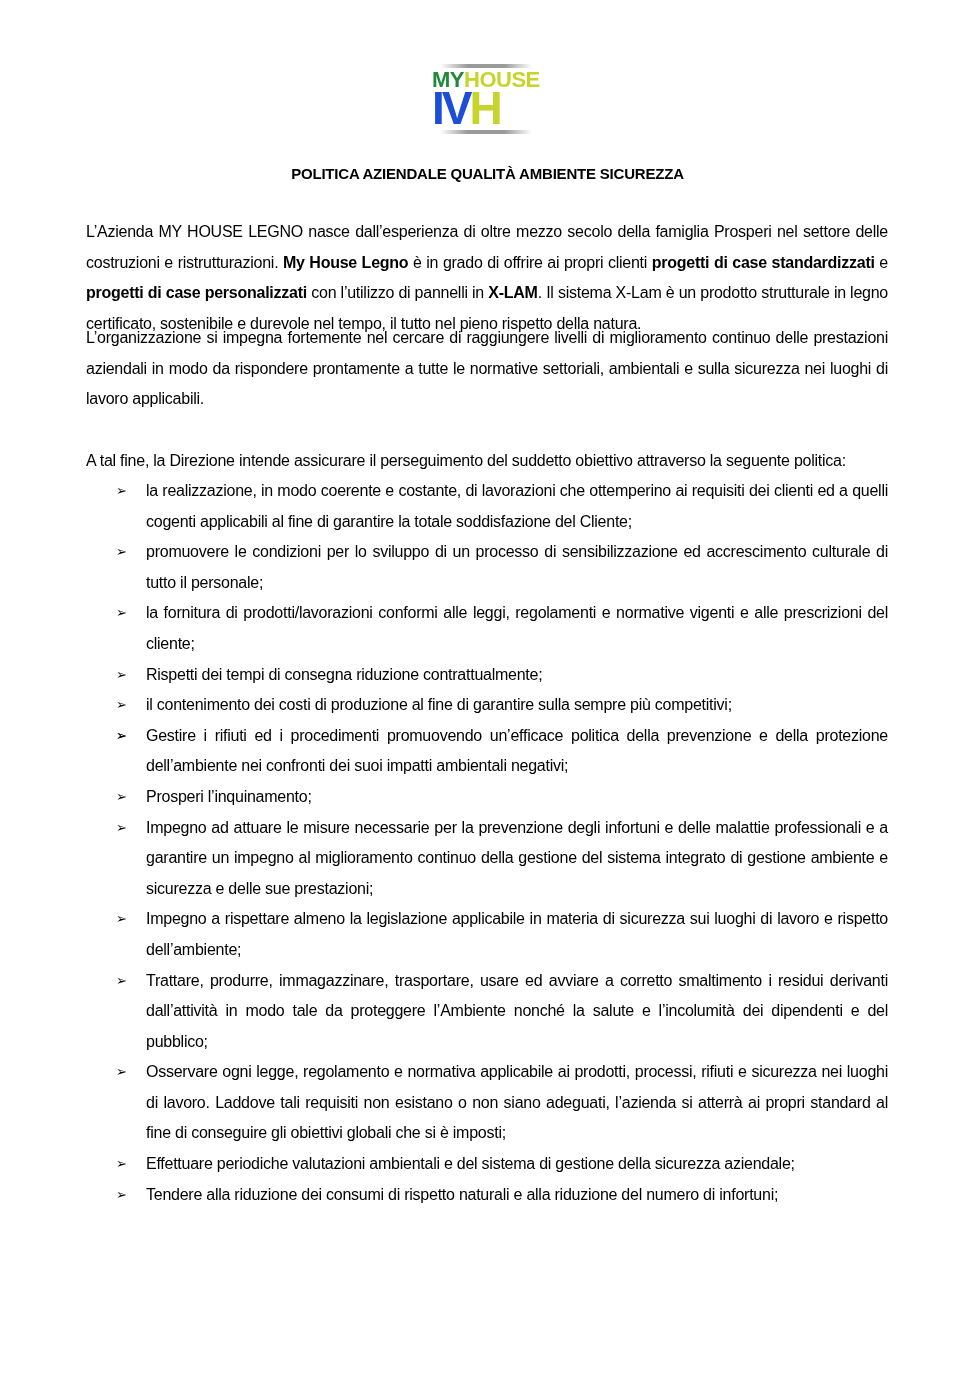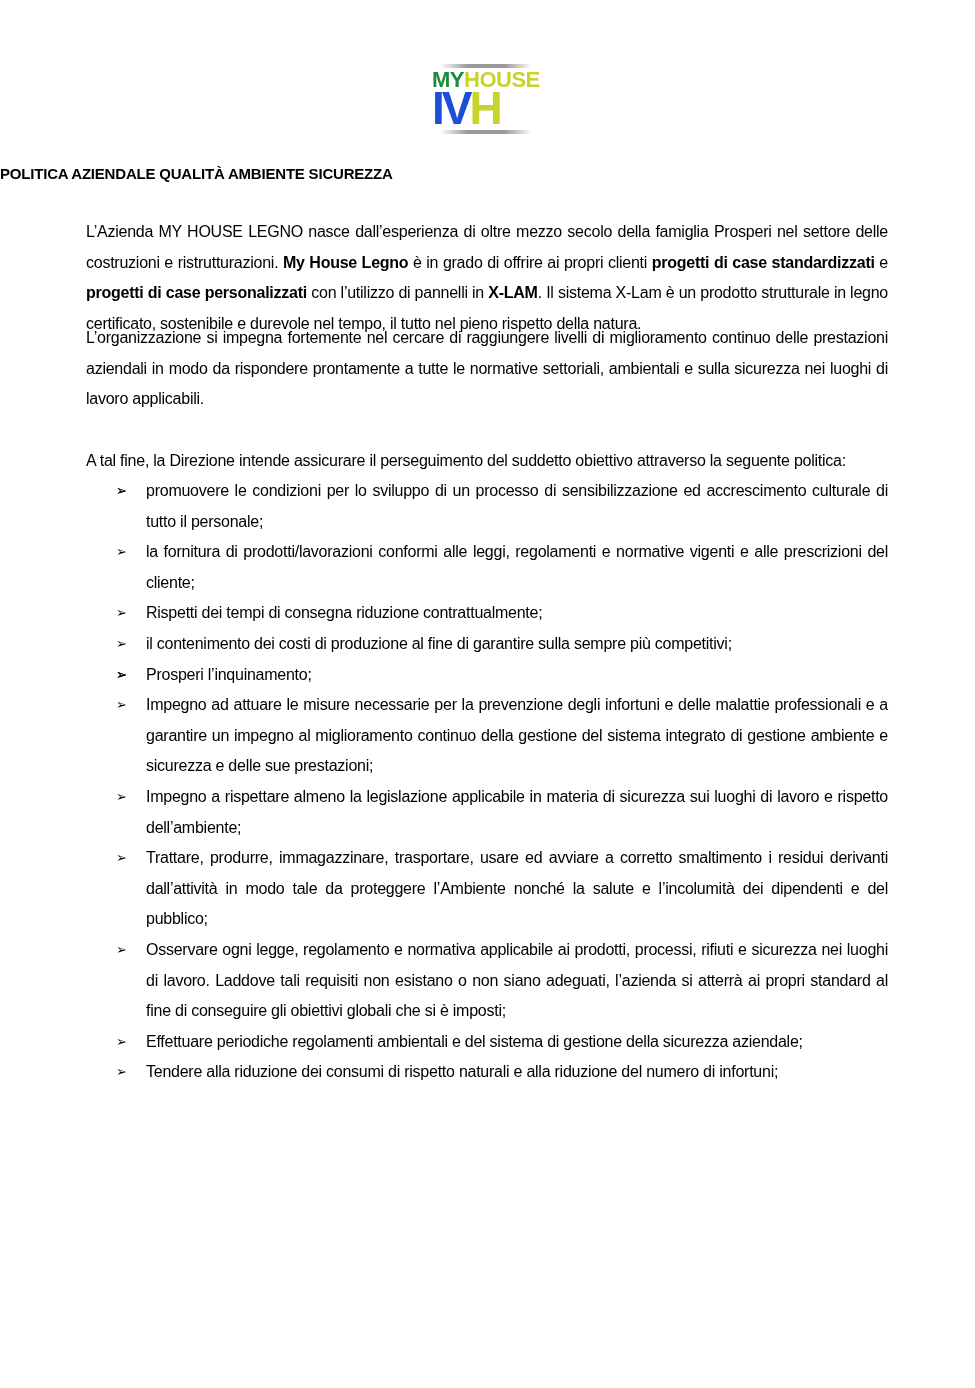--- a/index.html
+++ b/index.html
@@ -14,21 +14,21 @@
       background: linear-gradient(to right, #ffffff, #9a9a9a 30%, #9a9a9a 70%, #ffffff); }
     .logo .wordmark { position: absolute; left: 4px; top: 6px; font-family: "Liberation Sans", sans-serif;
       font-weight: bold; font-size: 22px; letter-spacing: -0.5px; line-height: 20px; }
     .logo .wm-my { color: #1e8a3a; }
     .logo .wm-house { color: #c7d42c; }
     .logo .mark { position: absolute; left: 4px; top: 24px; font-family: "Liberation Sans", sans-serif;
       font-weight: bold; font-size: 46px; line-height: 40px; letter-spacing: -3px; }
     .logo .mk-iv { color: #1d4ed8; }
     .logo .mk-h { color: #c7d42c; }
 
-    .title { position: absolute; left: 0; width: 975px; top: 165px; 
+    .title { position: absolute; left: 0; width: 975px; top: 165px; text-align: center;
       font-weight: bold; font-size: 15px; letter-spacing: -0.2px; }
 
     .para { position: absolute; left: 86px; width: 802px; font-size: 16px; line-height: 30.6px;
       text-align: justify; letter-spacing: -0.25px; }
     .para b { font-weight: bold; }
     .p1 { top: 217px; }
     .p2 { top: 323px; }
     .p3 { top: 446px; }
 
     .list { position: absolute; left: 86px; top: 476px; width: 802px; margin: 0; padding: 0; list-style: none; }
@@ -55,29 +55,29 @@
 
   <div class="title">POLITICA AZIENDALE QUALITÀ AMBIENTE SICUREZZA</div>
 
   <div class="para p1"><span>L’Azienda MY HOUSE LEGNO nasce dall’esperienza di oltre mezzo secolo della famiglia Prosperi nel settore delle costruzioni e ristrutturazioni. </span><b>My House Legno</b><span> è in grado di offrire ai propri clienti </span><b>progetti di case standardizzati</b><span> e </span><b>progetti di case personalizzati</b><span> con l’utilizzo di pannelli in </span><b>X-LAM</b><span>. Il sistema X-Lam è un prodotto strutturale in legno certificato, sostenibile e durevole nel tempo, il tutto nel pieno rispetto della natura.</span></div>
 
   <div class="para p2">L’organizzazione si impegna fortemente nel cercare di raggiungere livelli di miglioramento continuo delle prestazioni aziendali in modo da rispondere prontamente a tutte le normative settoriali, ambientali e sulla sicurezza nei luoghi di lavoro applicabili.</div>
 
   <div class="para p3">A tal fine, la Direzione intende assicurare il perseguimento del suddetto obiettivo attraverso la seguente politica:</div>
 
   <ul class="list">
-    <li><span class="bullet">➢</span></li>
+    <li><span class="bullet">➢</span><span>la realizzazione, in modo coerente e costante, di lavorazioni che ottemperino ai requisiti dei clienti ed a quelli cogenti applicabili al fine di garantire la totale soddisfazione del Cliente;</span></li>
     <li><span class="bullet">➢</span><span>promuovere le condizioni per lo sviluppo di un processo di sensibilizzazione ed accrescimento culturale di tutto il personale;</span></li>
     <li><span class="bullet">➢</span><span>la fornitura di prodotti/lavorazioni conformi alle leggi, regolamenti e normative vigenti e alle prescrizioni del cliente;</span></li>
     <li><span class="bullet">➢</span><span>Rispetti dei tempi di consegna riduzione contrattualmente;</span></li>
     <li><span class="bullet">➢</span><span>il contenimento dei costi di produzione al fine di garantire sulla sempre più competitivi;</span></li>
     <li><span class="bullet">➢</span></li>
-    <li><span class="bullet">➢</span></li>
+    <li><span class="bullet">➢</span><span>Gestire i rifiuti ed i procedimenti promuovendo un’efficace politica della prevenzione e della protezione dell’ambiente nei confronti dei suoi impatti ambientali negativi;</span></li>
     <li><span class="bullet">➢</span><span>Prosperi l’inquinamento;</span></li>
     <li><span class="bullet">➢</span><span>Impegno ad attuare le misure necessarie per la prevenzione degli infortuni e delle malattie professionali e a garantire un impegno al miglioramento continuo della gestione del sistema integrato di gestione ambiente e sicurezza e delle sue prestazioni;</span></li>
     <li><span class="bullet">➢</span><span>Impegno a rispettare almeno la legislazione applicabile in materia di sicurezza sui luoghi di lavoro e rispetto dell’ambiente;</span></li>
     <li><span class="bullet">➢</span><span>Trattare, produrre, immagazzinare, trasportare, usare ed avviare a corretto smaltimento i residui derivanti dall’attività in modo tale da proteggere l’Ambiente nonché la salute e l’incolumità dei dipendenti e del pubblico;</span></li>
     <li><span class="bullet">➢</span><span>Osservare ogni legge, regolamento e normativa applicabile ai prodotti, processi, rifiuti e sicurezza nei luoghi di lavoro. Laddove tali requisiti non esistano o non siano adeguati, l’azienda si atterrà ai propri standard al fine di conseguire gli obiettivi globali che si è imposti;</span></li>
-    <li><span class="bullet">➢</span><span>Effettuare periodiche regolamenti ambientali e del sistema di gestione della sicurezza aziendale;</span></li>
+    <li><span class="bullet">➢</span><span>Effettuare periodiche valutazioni ambientali e del sistema di gestione della sicurezza aziendale;</span></li>
     <li><span class="bullet">➢</span><span>Tendere alla riduzione dei consumi di rispetto naturali e alla riduzione del numero di infortuni;</span></li>
   </ul>
 
 </div>
 
 </body></html>

